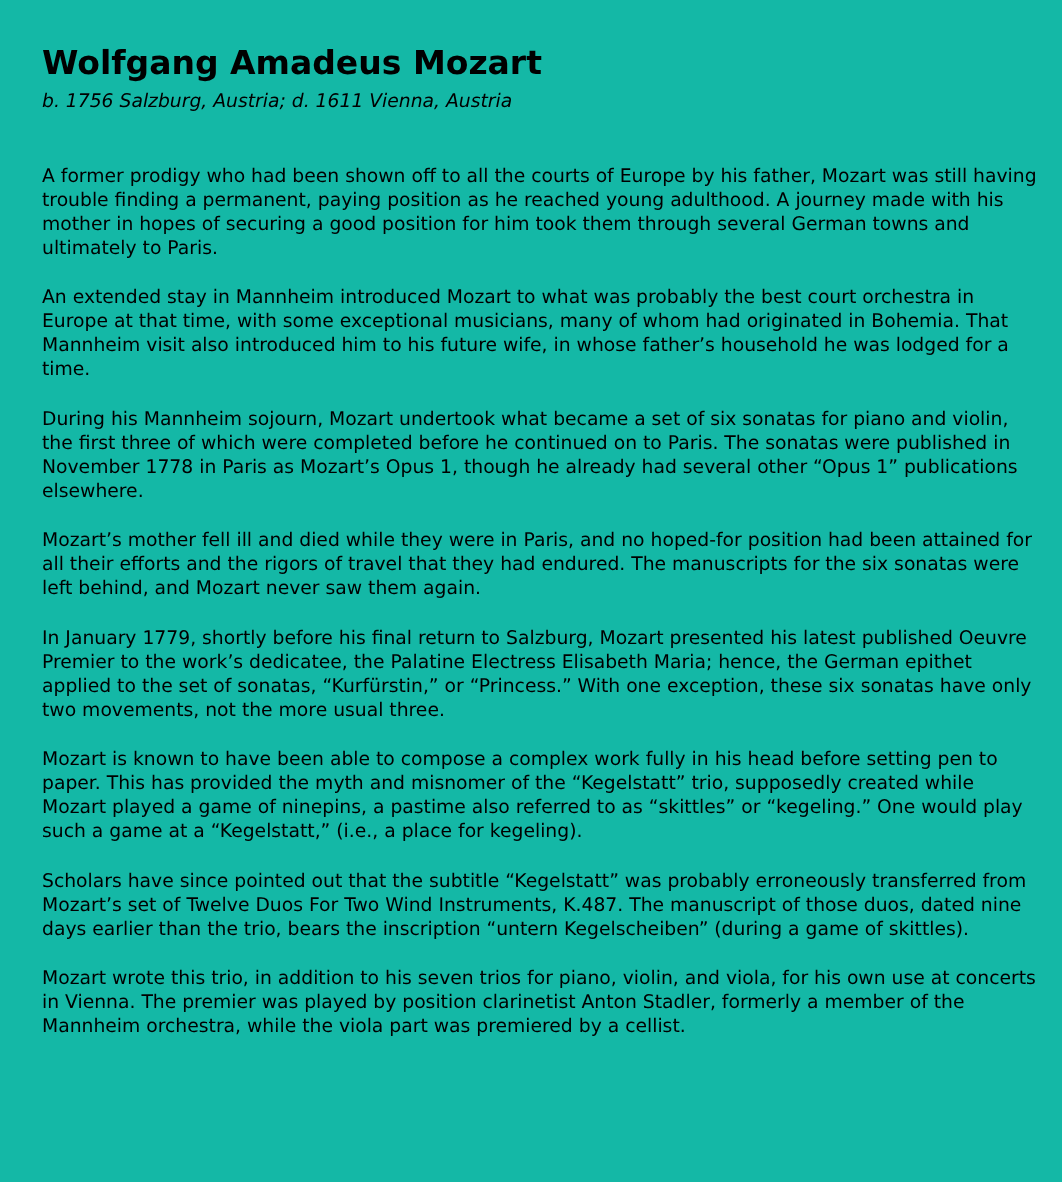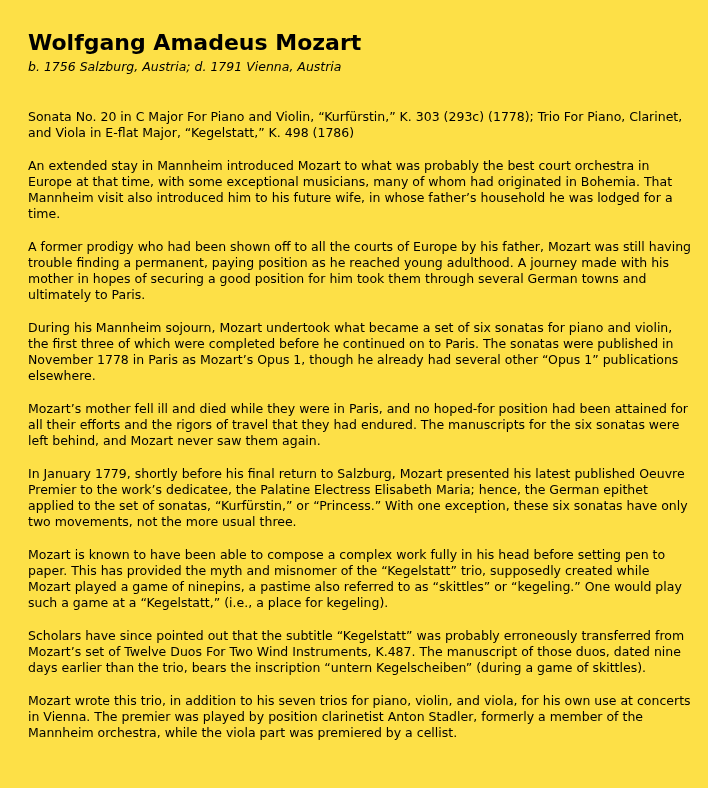--- a/index.html
+++ b/index.html
@@ -12,21 +12,21 @@
     height: 788px;
     overflow: hidden;
     font-family: "DejaVu Sans", "Liberation Sans", sans-serif;
     color: #000000;
   }
   .page {
     box-sizing: border-box;
     width: 708px;
     height: 788px;
     padding: 30px 14px 0 28px;
-    background: #fde047;
+    background: #14b8a6;
   }
   h1.doc-title {
     font-size: 22px;
     font-weight: bold;
     line-height: 26px;
     margin: 0 0 3px 0;
     letter-spacing: 0;
   }
   .doc-subtitle {
     font-size: 12.5px;
@@ -41,27 +41,26 @@
     text-align: left;
   }
 </style>
 </head>
 <body>
 
 <div class="page">
 
   <header>
     <h1 class="doc-title">Wolfgang Amadeus Mozart</h1>
-    <div class="doc-subtitle">b. 1756 Salzburg, Austria; d. 1791 Vienna, Austria</div>
+    <div class="doc-subtitle">b. 1756 Salzburg, Austria; d. 1611 Vienna, Austria</div>
   </header>
 
   <main class="doc-body">
-    <p>Sonata No. 20 in C Major For Piano and Violin, “Kurfürstin,” K. 303 (293c) (1778); Trio For Piano, Clarinet, and Viola in E-flat Major, “Kegelstatt,” K. 498 (1786)</p>
+    <p>A former prodigy who had been shown off to all the courts of Europe by his father, Mozart was still having trouble finding a permanent, paying position as he reached young adulthood. A journey made with his mother in hopes of securing a good position for him took them through several German towns and ultimately to Paris.</p>
     <p>An extended stay in Mannheim introduced Mozart to what was probably the best court orchestra in Europe at that time, with some exceptional musicians, many of whom had originated in Bohemia. That Mannheim visit also introduced him to his future wife, in whose father’s household he was lodged for a time.</p>
-    <p>A former prodigy who had been shown off to all the courts of Europe by his father, Mozart was still having trouble finding a permanent, paying position as he reached young adulthood. A journey made with his mother in hopes of securing a good position for him took them through several German towns and ultimately to Paris.</p>
     <p>During his Mannheim sojourn, Mozart undertook what became a set of six sonatas for piano and violin, the first three of which were completed before he continued on to Paris. The sonatas were published in November 1778 in Paris as Mozart’s Opus 1, though he already had several other “Opus 1” publications elsewhere.</p>
     <p>Mozart’s mother fell ill and died while they were in Paris, and no hoped-for position had been attained for all their efforts and the rigors of travel that they had endured. The manuscripts for the six sonatas were left behind, and Mozart never saw them again.</p>
     <p>In January 1779, shortly before his final return to Salzburg, Mozart presented his latest published Oeuvre Premier to the work’s dedicatee, the Palatine Electress Elisabeth Maria; hence, the German epithet applied to the set of sonatas, “Kurfürstin,” or “Princess.” With one exception, these six sonatas have only two movements, not the more usual three.</p>
     <p>Mozart is known to have been able to compose a complex work fully in his head before setting pen to paper. This has provided the myth and misnomer of the “Kegelstatt” trio, supposedly created while Mozart played a game of ninepins, a pastime also referred to as “skittles” or “kegeling.” One would play such a game at a “Kegelstatt,” (i.e., a place for kegeling).</p>
     <p>Scholars have since pointed out that the subtitle “Kegelstatt” was probably erroneously transferred from Mozart’s set of Twelve Duos For Two Wind Instruments, K.487. The manuscript of those duos, dated nine days earlier than the trio, bears the inscription “untern Kegelscheiben” (during a game of skittles).</p>
     <p>Mozart wrote this trio, in addition to his seven trios for piano, violin, and viola, for his own use at concerts in Vienna. The premier was played by position clarinetist Anton Stadler, formerly a member of the Mannheim orchestra, while the viola part was premiered by a cellist.</p>
   </main>
 
 </div>
 

